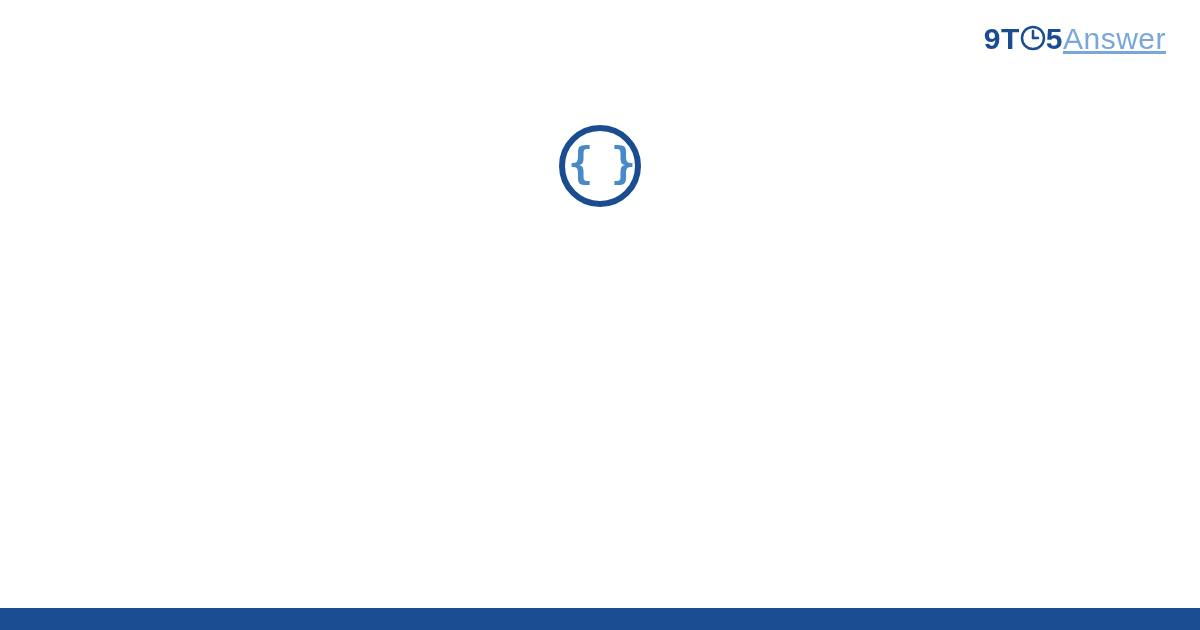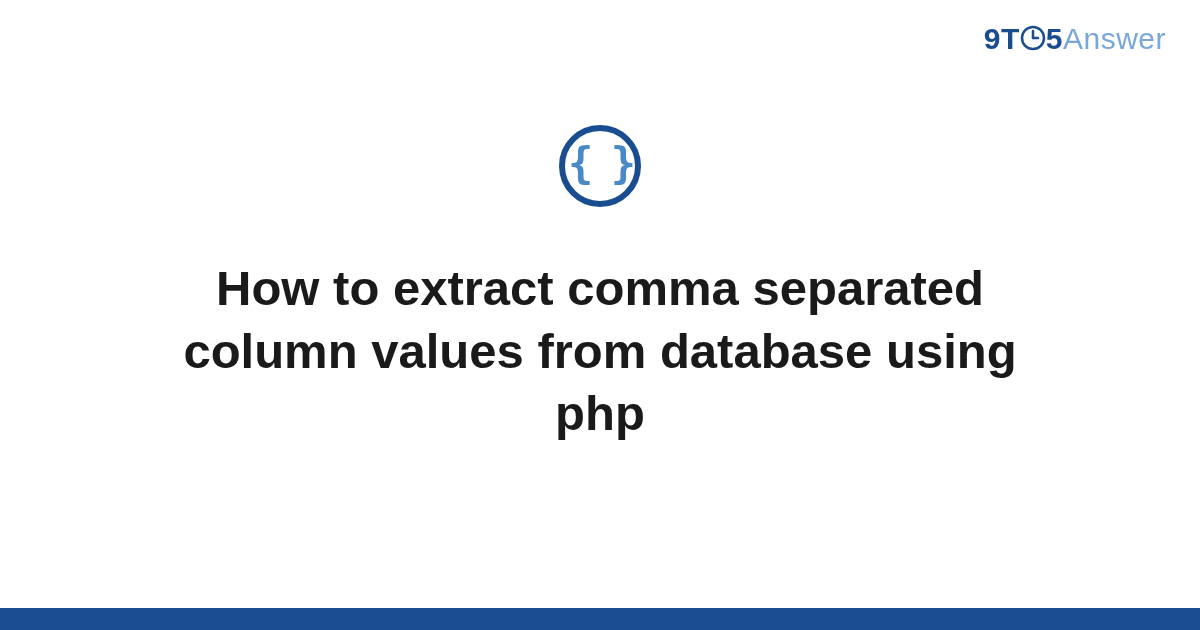--- a/index.html
+++ b/index.html
@@ -34,20 +34,21 @@
       justify-content: center;
       vertical-align: -2px;
     }
     .header-logo .part2 {
       color: #1a4d8f;
       font-weight: 700;
     }
     .header-logo .part3 {
       color: #7aa7d9;
       font-weight: 500;
+      text-decoration: underline;
     }
     .center-container {
       position: absolute;
       top: 125px;
       left: 0;
       right: 0;
       display: flex;
       flex-direction: column;
       align-items: center;
     }
@@ -99,16 +100,15 @@
         <line x1="13" y1="13" x2="13" y2="6" stroke="#1a4d8f" stroke-width="2.5" stroke-linecap="round"></line>
         <line x1="13" y1="13" x2="18" y2="13" stroke="#1a4d8f" stroke-width="2.5" stroke-linecap="round"></line>
       </svg>
     </span><span class="part2">5</span><span class="part3">Answer</span>
 </div>
 
 <div class="center-container">
   <div class="code-icon">
     <span class="code-icon-inner">{ }</span>
   </div>
-  <h1 class="title">How to extract comma separated column values from database using php</h1>
 </div>
 
 <div class="bottom-bar"></div>
 
 </body></html>

